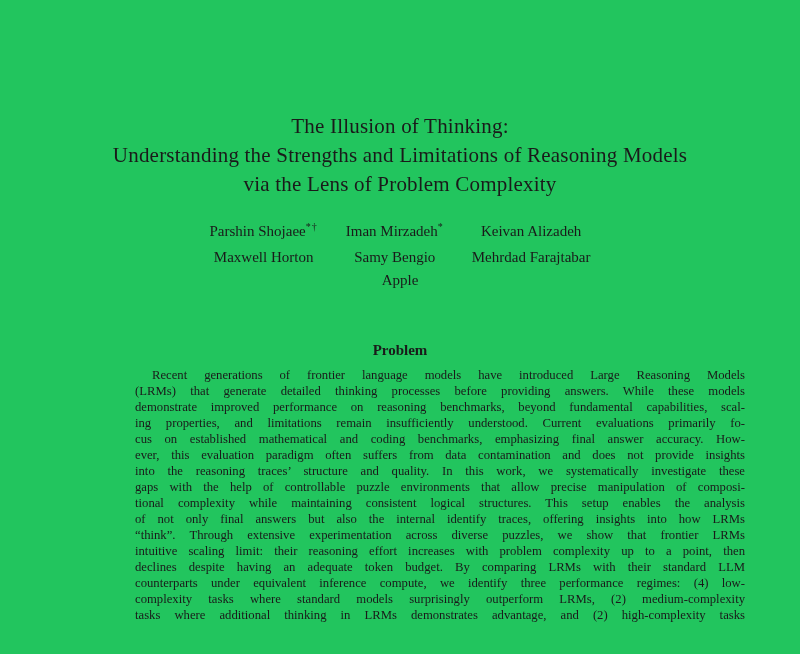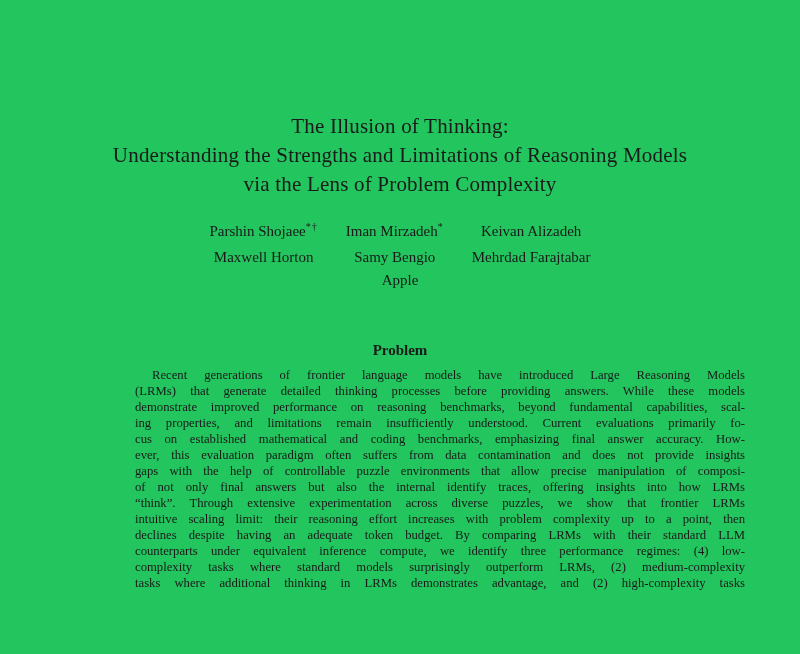--- a/index.html
+++ b/index.html
@@ -119,21 +119,23 @@
 
   <section>
     <div class="abstract-heading">Problem</div>
     <div class="abstract-body">
         <div class="abs-line">Recent generations of frontier language models have introduced Large Reasoning Models</div>
         <div class="abs-line">(LRMs) that generate detailed thinking processes before providing answers. While these models</div>
         <div class="abs-line">demonstrate improved performance on reasoning benchmarks, beyond fundamental capabilities, scal-</div>
         <div class="abs-line">ing properties, and limitations remain insufficiently understood. Current evaluations primarily fo-</div>
         <div class="abs-line">cus on established mathematical and coding benchmarks, emphasizing final answer accuracy. How-</div>
         <div class="abs-line">ever, this evaluation paradigm often suffers from data contamination and does not provide insights</div>
+        <div class="abs-line">into the reasoning traces’ structure and quality. In this work, we systematically investigate these</div>
         <div class="abs-line">gaps with the help of controllable puzzle environments that allow precise manipulation of composi-</div>
+        <div class="abs-line">tional complexity while maintaining consistent logical structures. This setup enables the analysis</div>
         <div class="abs-line">of not only final answers but also the internal identify traces, offering insights into how LRMs</div>
         <div class="abs-line">“think”. Through extensive experimentation across diverse puzzles, we show that frontier LRMs</div>
         <div class="abs-line">intuitive scaling limit: their reasoning effort increases with problem complexity up to a point, then</div>
         <div class="abs-line">declines despite having an adequate token budget. By comparing LRMs with their standard LLM</div>
         <div class="abs-line">counterparts under equivalent inference compute, we identify three performance regimes: (4) low-</div>
         <div class="abs-line">complexity tasks where standard models surprisingly outperform LRMs, (2) medium-complexity</div>
         <div class="abs-line">tasks where additional thinking in LRMs demonstrates advantage, and (2) high-complexity tasks</div>
       </div>
   </section>
 

